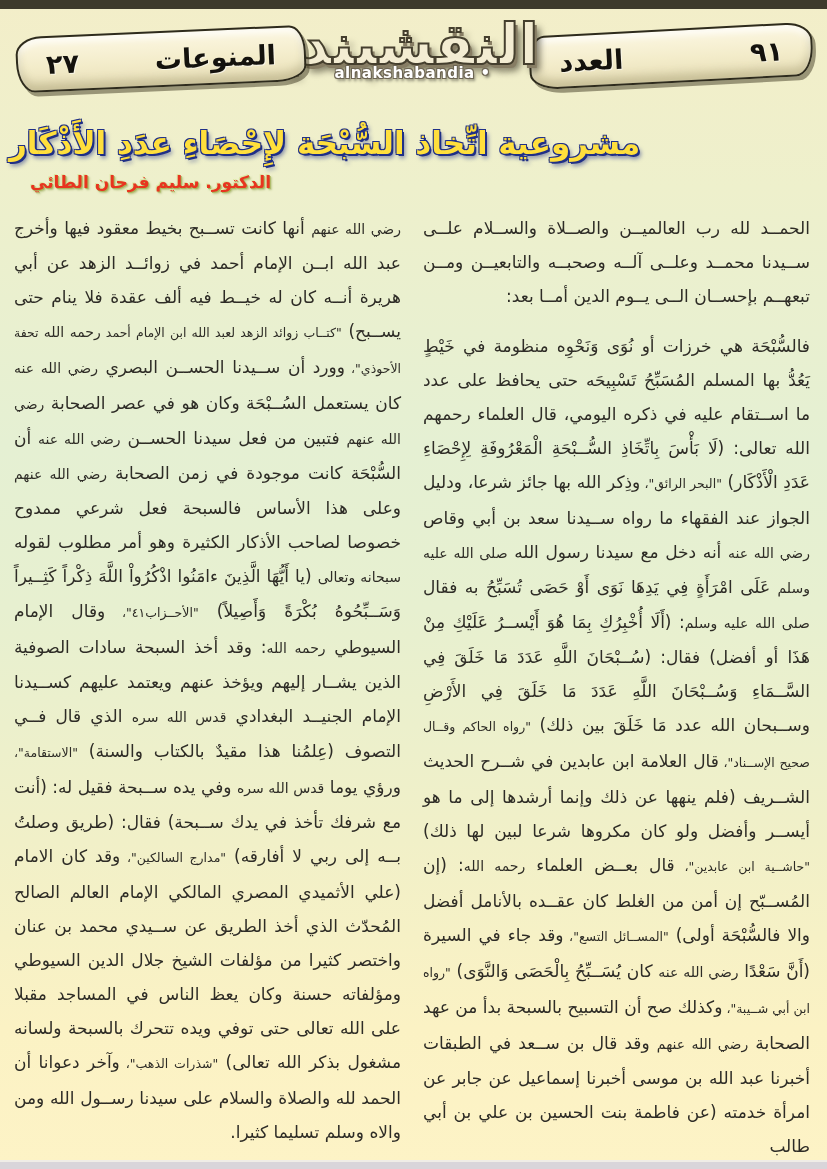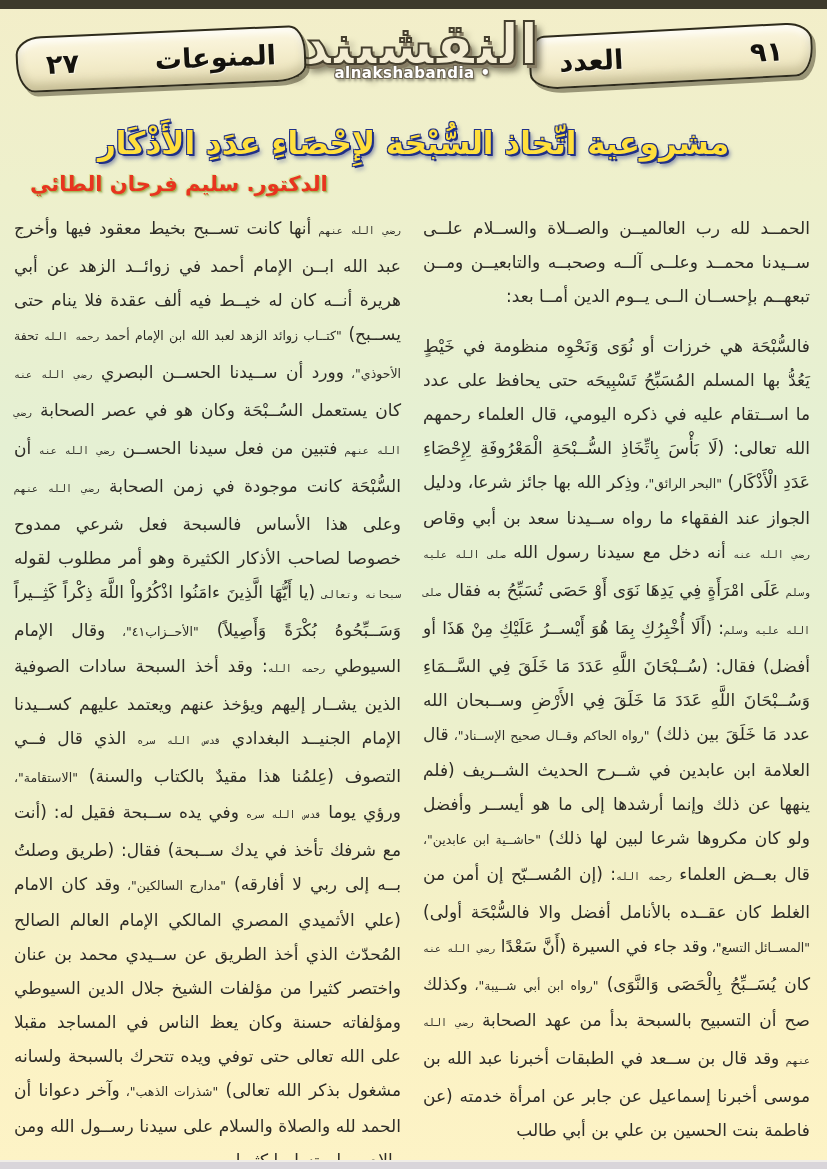--- a/index.html
+++ b/index.html
@@ -31,36 +31,37 @@
     -webkit-text-stroke:2px #453f2e;
     text-shadow:3px 4px 0 #877d64, 6px 7px 7px rgba(40,36,24,.6);
   }
   .logo-en{
     margin-top:-14px;text-align:center;padding-right:2px;
     font-size:15px;font-weight:bold;letter-spacing:.5px;color:#ffffff;
     text-shadow:-1px -1px 0 #6e6654,1px -1px 0 #6e6654,-1px 1px 0 #6e6654,1px 1px 0 #6e6654,2px 3px 3px rgba(0,0,0,.45);
   }
 
   .title{
-    position:absolute;top:104px;left:0;right:0;text-align:center;
+    position:absolute;top:104px;left:0;right:0;text-align:left;
     font-size:31px;font-weight:bold;color:#ffdf3c;
     text-shadow:-1px -1px 0 #203087,1px -1px 0 #203087,-1px 1px 0 #203087,1px 1px 0 #203087,2px 2px 0 #203087,3px 4px 4px rgba(32,48,135,.55);
+    padding-left:9px;
   }
   .author{
     position:absolute;top:172px;left:30px;
-    font-size:21px;font-weight:bold;color:#e8341f;
+    font-size:17px;font-weight:bold;color:#e8341f;
     text-shadow:1px 1px 0 #a9b65c,-1px -1px 0 #dde8a8,2px 2px 2px rgba(130,150,60,.5);
   }
 
   .columns{position:absolute;top:211px;left:14px;right:17px;display:flex;gap:22px;direction:rtl;}
   .col{flex:1;direction:rtl;text-align:justify;font-size:17px;line-height:34px;color:#2e2c26;}
   .body-par{margin:0 0 16px 0;}
   .body-par:last-child{margin-bottom:0;}
   .seg-small{font-size:12.5px;}
-  .seg-honorific{font-size:10px;font-family:Liberation Mono, monospace;}
+  .seg-honorific{font-size:14px;}
 </style>
 </head>
 <body>
 
 <div class="page">
 
   <div class="top-strip"></div>
 
   <div class="header">
 

